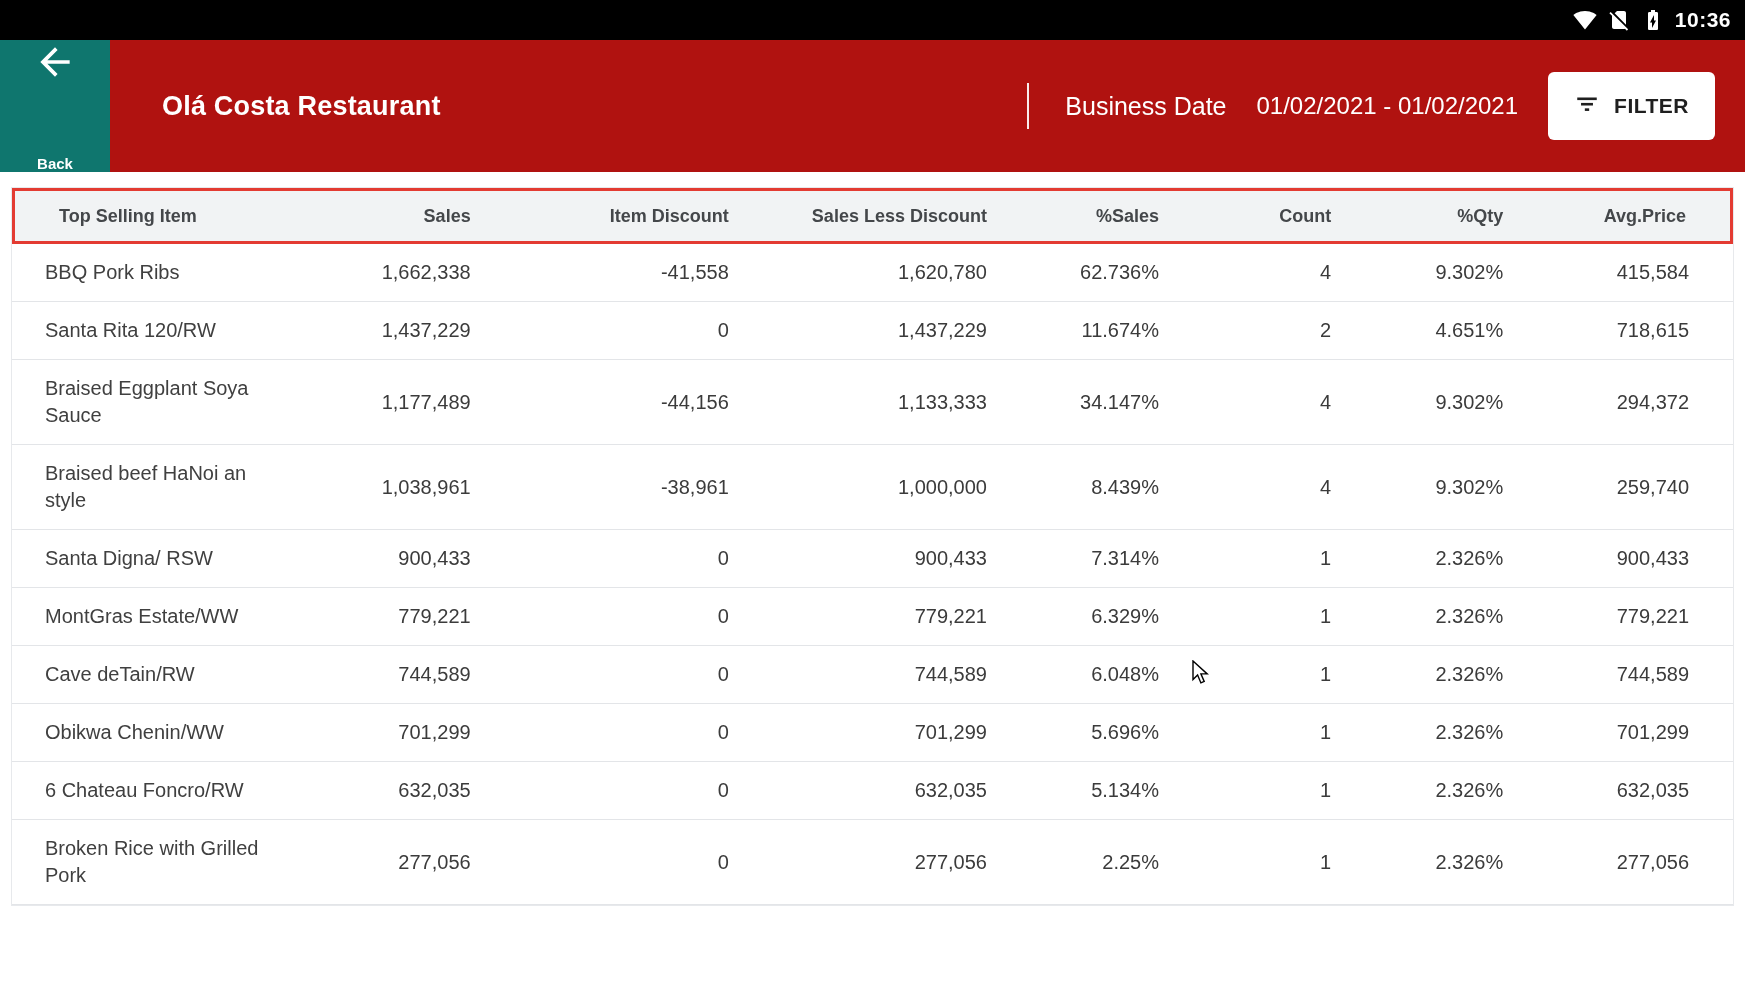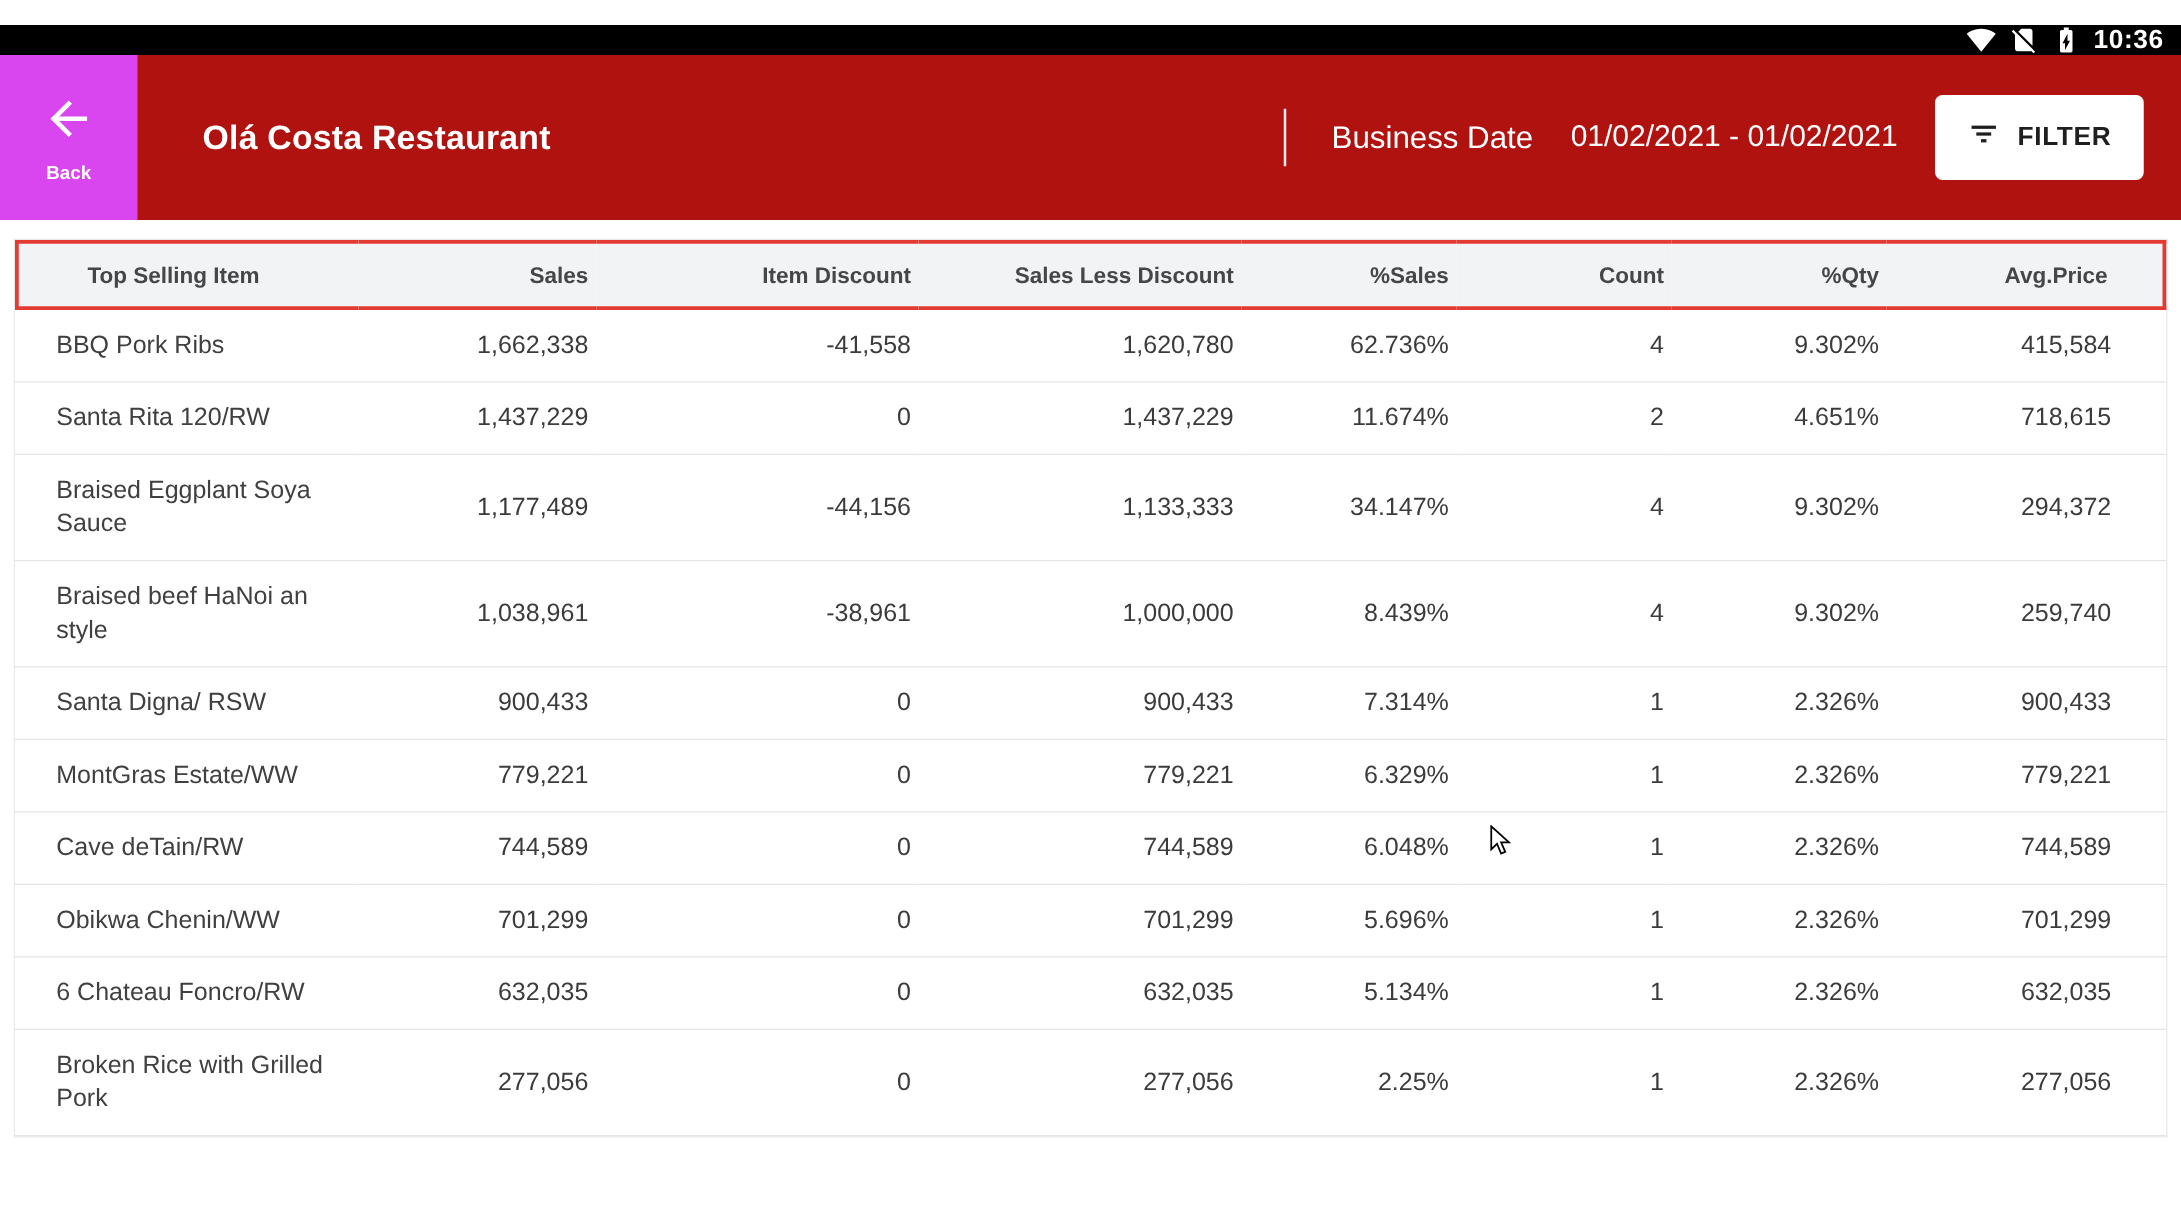--- a/index.html
+++ b/index.html
@@ -6,36 +6,36 @@
   html, body {
     width: 1745px; height: 981px;
     overflow: hidden;
     background: #ffffff;
     font-family: "Liberation Sans", "DejaVu Sans", sans-serif;
     position: relative;
   }
 
   
   .status-bar {
-    height: 24px; background: #000;
+    height: 40px; background: #000;
     display: flex; align-items: center; justify-content: flex-end;
-    padding-right: 14px; gap: 10px; margin-top: 20px;
+    padding-right: 14px; gap: 10px;
   }
   .status-bar svg { display: block; }
   .status-time { color: #fff; font-size: 21px; font-weight: bold; letter-spacing: .5px; }
 
   
   .app-header {
     height: 132px; background: #B01210;
     display: flex; align-items: center;
   }
   .back-block {
     width: 110px; height: 100%;
-    background: #d946ef;
-    display: flex; flex-direction: column; align-items: center; justify-content: center;
+    background: #0f766e;
+    display: flex; flex-direction: column; align-items: center; justify-content: space-between;
     gap: 8px; cursor: pointer; flex: 0 0 auto;
   }
   .back-block .back-label { color: #fff; font-size: 15px; font-weight: bold; }
   .page-title {
     color: #fff; font-size: 27px; font-weight: bold;
     margin-left: 52px; letter-spacing: .2px;
   }
   .header-divider {
     width: 2px; height: 46px; background: rgba(255,255,255,.92);
     margin-left: auto; margin-right: 36px; flex: 0 0 auto;
@@ -65,21 +65,21 @@
   col.c7 { width: 10%; }  col.c8 { width: 13%; }
 
   thead th {
     background: #F1F3F4;
     height: 56px; vertical-align: middle;
     font-size: 18px; font-weight: bold; color: #44474A;
     border-top: 3px solid #E33B32;
     border-bottom: 3px solid #E33B32;
     text-align: right; padding-right: 6px;
   }
-  thead th:first-child { border-left: 3px solid #E33B32; text-align: left; padding-left: 55px; }
+  thead th:first-child { border-left: 3px solid #E33B32; text-align: left; padding-left: 44px; }
   thead th:last-child  { border-right: 3px solid #E33B32; padding-right: 44px; }
 
   tbody td {
     border-bottom: 1px solid #E3E5E8;
     vertical-align: middle;
     font-size: 20px; color: #3B3B3B;
     text-align: right; padding: 15px 6px;
     line-height: 27px;
   }
   tbody td.item {

